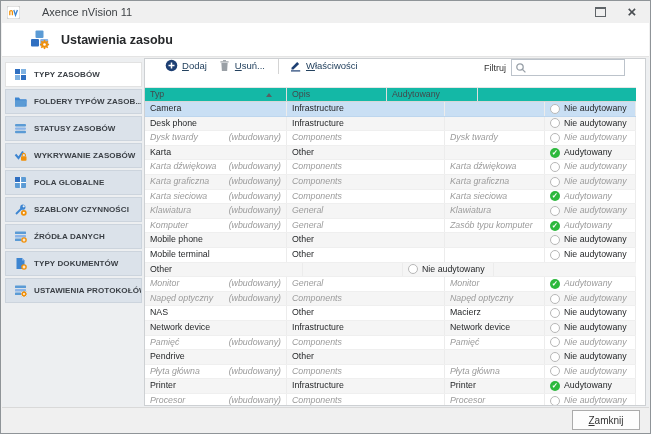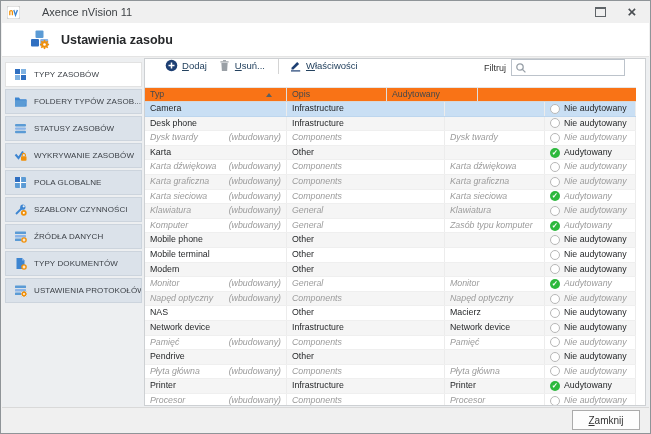--- a/index.html
+++ b/index.html
@@ -22,21 +22,21 @@
   .close-icon::before{content:"×";font-size:15px;line-height:1;color:#4a4e52;font-weight:bold;}
 
   
   .header{position:absolute;top:22px;left:1px;right:1px;height:34px;background:#ffffff;border-bottom:1px solid #e4e4e4;display:flex;align-items:center;gap:10px;padding-left:27px;box-sizing:border-box;}
   .hdr-ic{width:22px;height:22px;display:inline-block;}
   .hdr-title{font-size:12.5px;font-weight:bold;color:#26282a;}
 
   
   .content{position:absolute;top:57px;left:1px;right:1px;bottom:26px;background:#edeff1;}
   .sidebar{position:absolute;left:3px;top:4px;width:137px;}
-  .sidebar-item{height:25px;margin-bottom:2px;background:var(--sidebar_item_bg);border:1px solid #ccd4dd;box-sizing:border-box;display:flex;align-items:center;gap:7px;padding-left:8px;cursor:pointer;white-space:nowrap;overflow:hidden;}
+  .sidebar-item{height:25px;margin-bottom:2px;background:var(--sidebar_item_bg);border:1px solid #ccd4dd;box-sizing:border-box;display:flex;align-items:center;gap:7px;padding-left:8px;cursor:pointer;white-space:nowrap;overflow:hidden;font-weight:bold;}
   .sidebar-item.selected{background:#ffffff;border-color:#e2e2e2;}
   .sb-icon{width:13px;height:13px;flex:none;}
   .sb-icon svg{display:block;}
   .sb-label{font-size:8px;color:#3a3f45;letter-spacing:0.1px;}
 
   
   .main-panel{position:absolute;left:142px;top:0px;width:502px;height:348px;background:#ffffff;border:1px solid #cdd0d3;box-sizing:border-box;overflow:hidden;}
   .toolbar{height:28px;display:flex;align-items:flex-start;padding:0 20px;}
   .tb-btn{display:flex;align-items:center;gap:4px;margin-right:11px;cursor:pointer;}
   .tb-btn span.accel{font-size:9.5px;color:#24425f;}
@@ -46,21 +46,21 @@
   .accel{display:inline-block;}
   .accel::first-letter{text-decoration:underline;}
   .filter-wrap{margin-left:auto;display:flex;align-items:center;gap:5px;}
   .filter-label{font-size:9px;color:#333;}
   .filter-input{width:114px;height:17px;border:1px solid #bcc3cb;background:#fff;display:flex;align-items:center;gap:3px;padding:0 3px;box-sizing:border-box;}
   .filter-input svg{display:block;}
   .filter-input input{border:none;outline:none;flex:1;min-width:0;font-size:9px;font-family:"Liberation Sans",sans-serif;padding:0;background:transparent;}
 
   
   .table{width:491px;}
-  .thead{display:flex;height:15px;background:#f97316;border-top:1px solid #e6e6e6;border-bottom:1px solid #d7d7d7;box-sizing:border-box;}
+  .thead{display:flex;height:15px;background:#14b8a6;border-top:1px solid #e6e6e6;border-bottom:1px solid #d7d7d7;box-sizing:border-box;}
   .th{position:relative;box-sizing:border-box;padding:0 5px;border-right:1px solid #dedede;font-size:8.8px;color:#43484c;line-height:13px;overflow:hidden;white-space:nowrap;cursor:pointer;}
   .sort{position:absolute;right:14px;top:4.5px;width:0;height:0;border-left:3.5px solid transparent;border-right:3.5px solid transparent;border-bottom:4.5px solid #5a5f63;}
   .c0{width:142px;}.c1{width:158px;}.c2{width:100px;}.c3{width:91px;}
   .tr{display:flex;height:14.6px;box-sizing:border-box;border-bottom:1px solid #efefef;background:#fff;cursor:pointer;}
   .tr.stripe{background:#f5f5f5;}
   .tr.selected{background:var(--selected_row);border-bottom-color:#bdd6ee;}
   .td{box-sizing:border-box;padding:0 5px;border-right:1px solid #ececec;font-size:8.8px;line-height:13.6px;color:#26282a;overflow:hidden;white-space:nowrap;}
   .tr.builtin .td{color:#9b9b9b;font-style:italic;}
   .td-typ{display:flex;justify-content:space-between;gap:4px;text-align:right;}
   .builtin-tag{flex:none;}
@@ -394,23 +394,20 @@
                 <span>Mobile terminal</span>
               </div>
               <div class="td c1">Other</div>
               <div class="td c2"></div>
               <div class="td c3 td-audit">
                 <span class="radio"></span>
                 <span>Nie audytowany</span>
               </div>
             </div>
             <div class="tr stripe">
-              <div class="td c0 td-typ">
-                <span>Modem</span>
-              </div>
               <div class="td c1">Other</div>
               <div class="td c2"></div>
               <div class="td c3 td-audit">
                 <span class="radio"></span>
                 <span>Nie audytowany</span>
               </div>
             </div>
             <div class="tr builtin">
               <div class="td c0 td-typ">
                 <span>Monitor</span>

